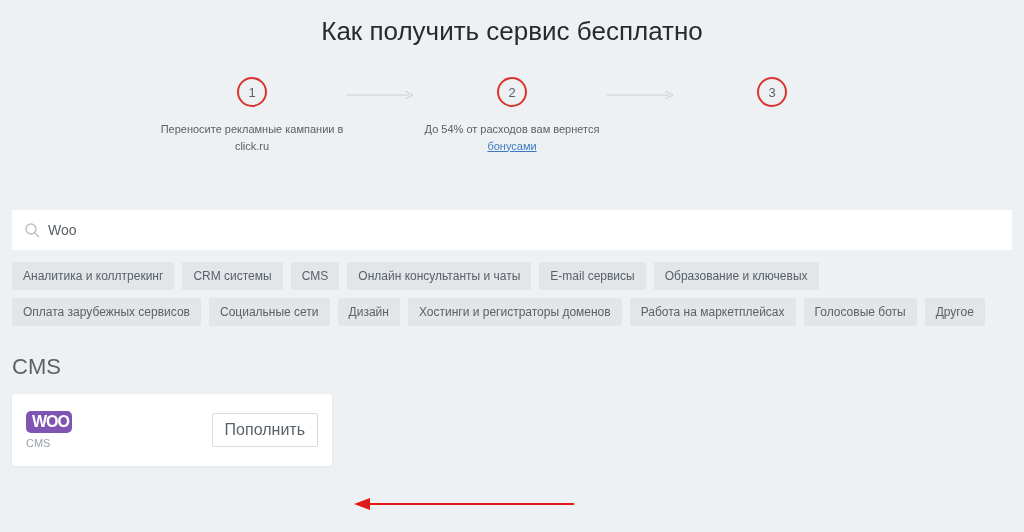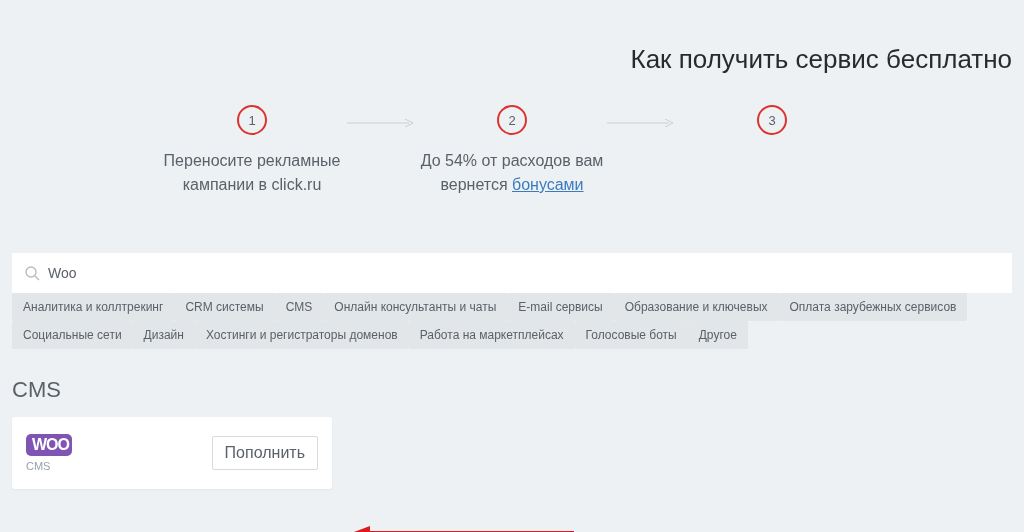--- a/index.html
+++ b/index.html
@@ -1,34 +1,34 @@
 <!DOCTYPE html>
 <html><head>
 <meta charset="utf-8">
 <style>
 html,body{margin:0;padding:0;width:1024px;height:532px;background:#eef1f3;font-family:Arial,Helvetica,sans-serif;color:#3b3b3b;overflow:hidden}
 *{box-sizing:border-box}
 
 .wrap{width:1000px;margin:0 auto;position:relative}
 
-h1.title{font-size:26px;font-weight:400;text-align:right;margin:44px 0 30px;color:#272b2e}
+h1.title{font-size:26px;font-weight:400;text-align:center;margin:16px 0 30px;color:#272b2e}
 
 .steps{display:flex;justify-content:center;align-items:flex-start;gap:0;padding:0 140px}
 .step{flex:0 0 190px;text-align:center}
 .circle{width:30px;height:30px;border:2px solid #d9342f;border-radius:50%;display:flex;align-items:center;justify-content:center;margin:0 auto 14px;font-size:13px;color:#5a6168}
 .arrow{flex:0 0 70px;height:30px;position:relative}
 .arrow svg{position:absolute;top:14px;left:0;width:100%;height:8px}
-.step-text{font-size:16px;line-height:1.5;color:#5a6168}
+.step-text{font-size:11px;line-height:1.5;color:#5a6168}
 .step-text a{color:#3a7bbf;text-decoration:underline}
 
 .search{margin-top:56px;background:#fff;display:flex;align-items:center;padding:0 12px;height:40px}
 .search .icon{width:16px;height:16px;flex:0 0 auto;margin-right:6px}
 .search input{border:none;outline:none;font-size:14px;color:#5a6168;flex:1;background:transparent}
 
-.tags{margin-top:0;display:flex;flex-wrap:wrap;gap:0}
+.tags{margin-top:12px;display:flex;flex-wrap:wrap;gap:8px}
 .tag{background:#e2e6e9;color:#5a6168;font-size:12px;padding:7px 11px;border-radius:2px;cursor:pointer}
 
 h2.section{font-size:22px;font-weight:400;color:#5a6168;margin:28px 0 14px}
 
 .card{background:#fff;width:320px;height:72px;border-radius:3px;box-shadow:0 1px 3px rgba(0,0,0,.05);display:flex;align-items:center;padding:0 14px;justify-content:space-between}
 .card-left{display:flex;flex-direction:column;gap:4px}
 .woo{background:#7f54b3;color:#fff;font-weight:900;font-size:16px;letter-spacing:-1px;padding:2px 6px;border-radius:5px;display:inline-block;width:46px;text-align:center;font-family:Arial}
 .card-cat{font-size:11px;color:#9aa1a7}
 .card button{background:#fff;border:1px solid #d7dbde;color:#5a6168;font-size:16px;padding:7px 12px;border-radius:2px;cursor:pointer}
 

